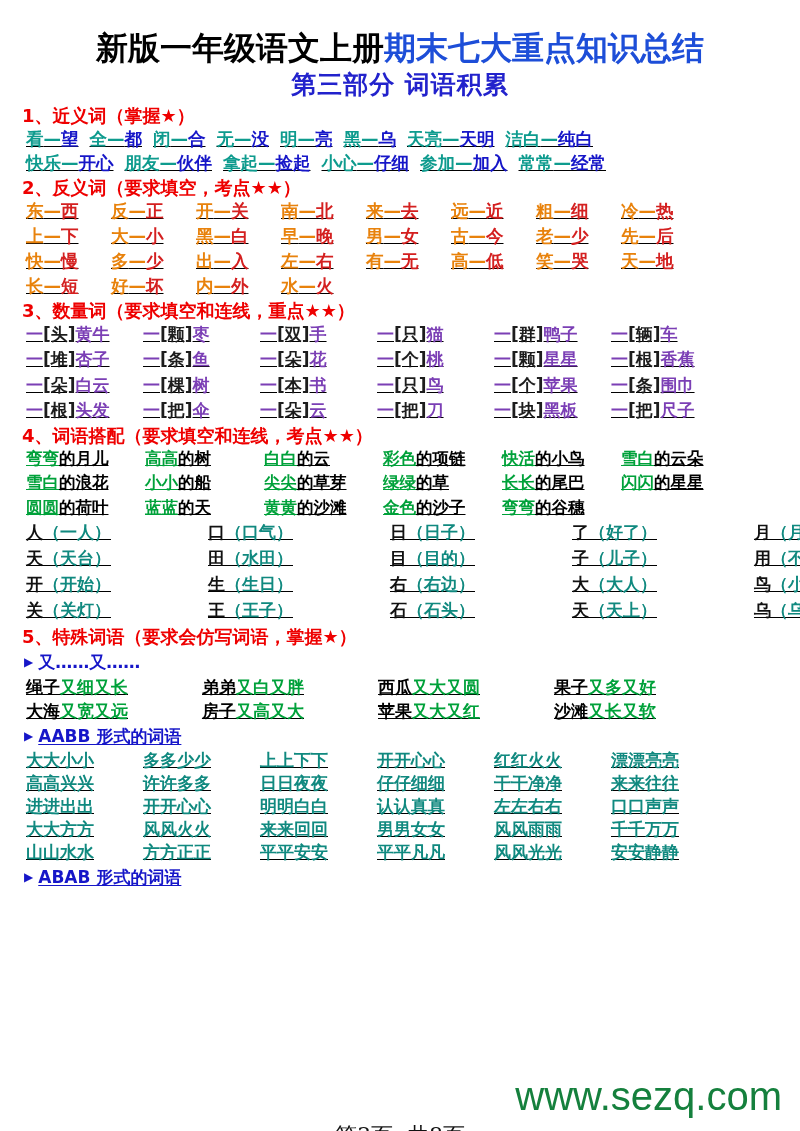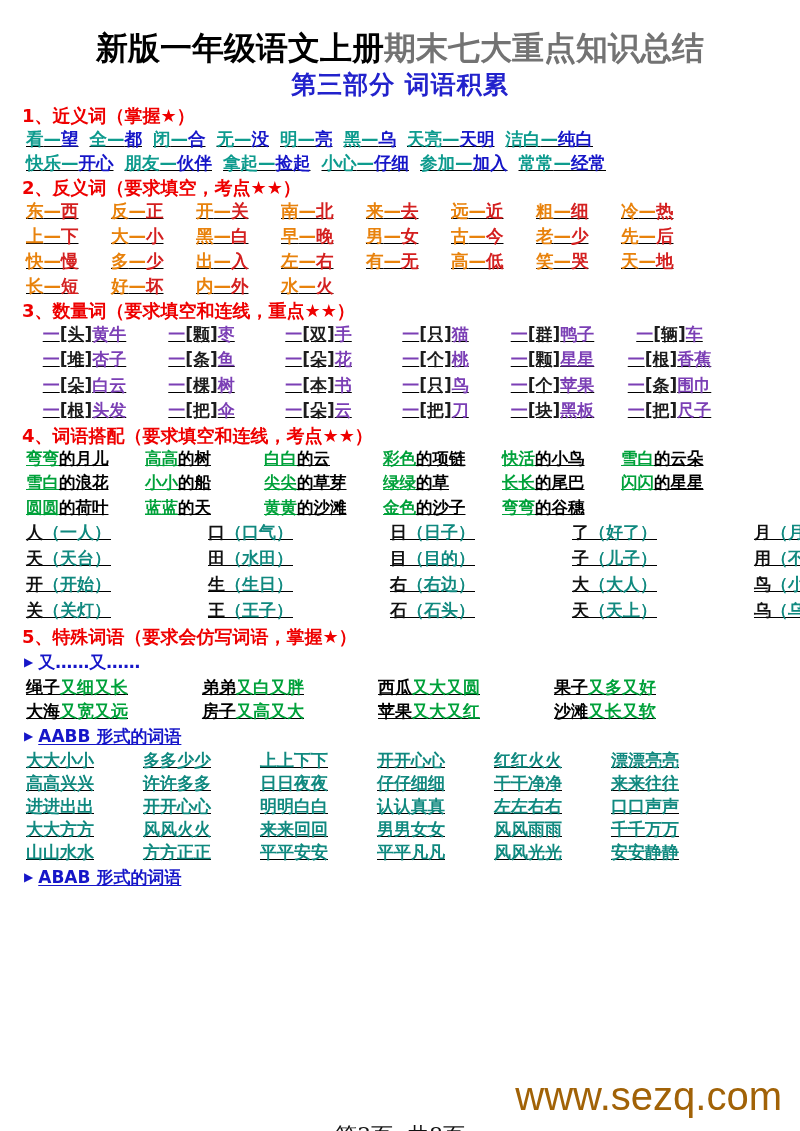--- a/index.html
+++ b/index.html
@@ -9,21 +9,21 @@
     color:#000;
   }
   .page{position:relative;width:800px;height:1131px;padding:0;box-sizing:border-box;}
 
   
   .title-main{
     text-align:center;margin:30px 0 0 0;font-size:32px;font-weight:bold;
     letter-spacing:0px;line-height:1.18;white-space:nowrap;
   }
   .title-main .t-black{color:#000000;}
-  .title-main .t-red{color:#737373;}
+  .title-main .t-red{color:#1d4ed8;}
   .title-sub{
     text-align:center;font-size:25px;font-weight:bold;color:#2222cc;
     margin:2px 0 4px 0;line-height:1.2;letter-spacing:1px;
   }
 
   
   .sec-head{
     color:#ee0000;font-weight:bold;font-size:18px;
     margin:2px 0 1px 22px;line-height:1.28;white-space:nowrap;
   }
@@ -47,21 +47,21 @@
   
   .s2{font-size:17.5px;}
   .s2 .row{margin-bottom:2px;}
   .s2 .cell{width:85px;}
   .s2 .a{color:#e8820c;}
   .s2 .b{color:#d42020;}
 
   
   .s3{font-size:17px;}
   .s3 .row{margin-bottom:3px;}
-  .s3 .cell{width:117px;color:#7b3fb5;text-align:center;}
+  .s3 .cell{width:117px;color:#7b3fb5;}
   .s3 .mw{color:#1d1d1d;}
 
   
   .s4{font-size:16.5px;}
   .s4 .row{margin-bottom:3px;}
   .s4 .cell{width:119px;color:#000;}
   .s4 .mod{color:#00a13a;text-decoration:underline;text-underline-offset:1px;}
 
   
   .s5{font-size:17px;}
@@ -86,21 +86,21 @@
   .s7 .row{margin-bottom:1px;}
   .s7 .cell{width:117px;color:#10897f;font-weight:bold;}
 
   
   .footer{
     position:absolute;left:0;right:0;bottom:10px;text-align:center;
     font-size:22px;color:#111;font-family:"DejaVu Serif","Liberation Serif",serif;
   }
   .watermark{
     position:absolute;right:18px;bottom:42px;
-    font-size:40px;color:#a16207;letter-spacing:0px;
+    font-size:40px;color:#15803d;letter-spacing:0px;
     font-family:"Liberation Sans",sans-serif;font-weight:normal;
   }
 </style>
 </head>
 <body>
 
 <div class="page">
 
   <h1 class="title-main">
     <span class="t-black">新版一年级语文上册</span><span class="t-red">期末七大重点知识总结</span>

